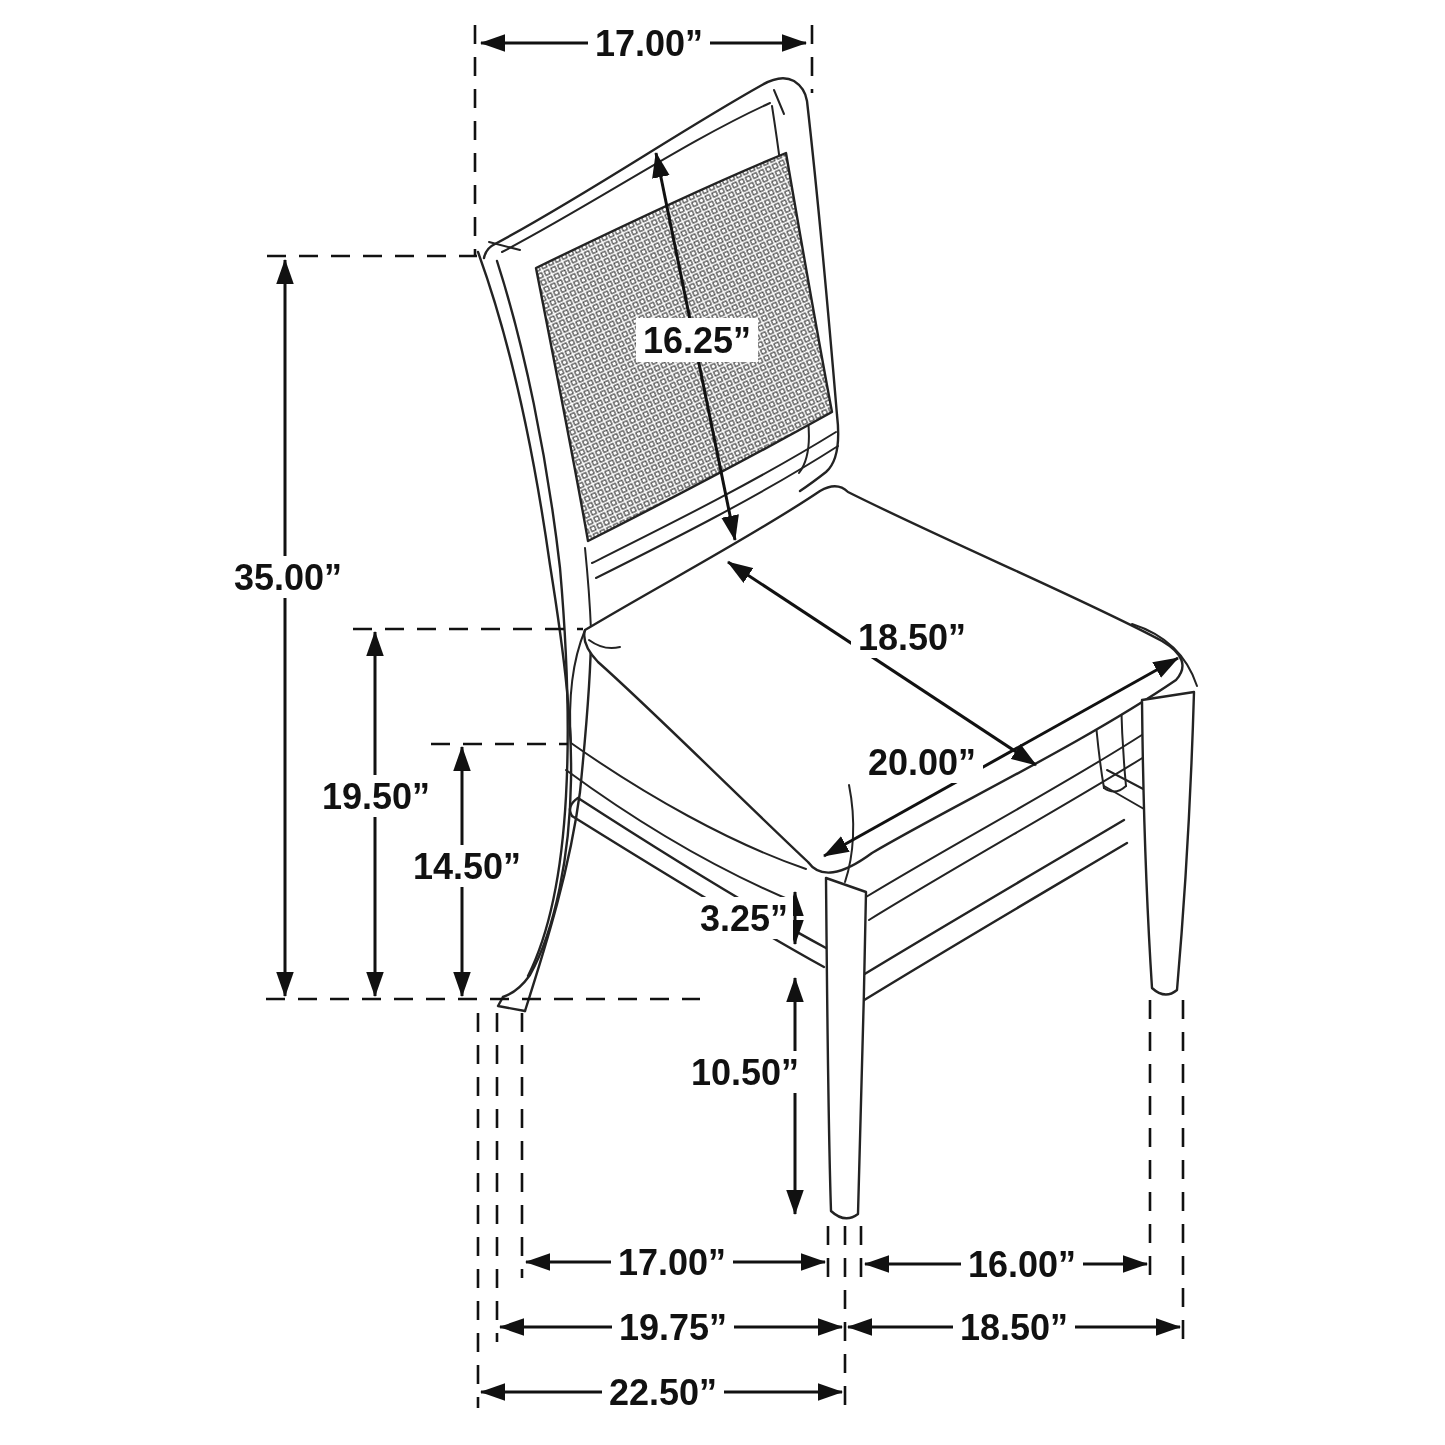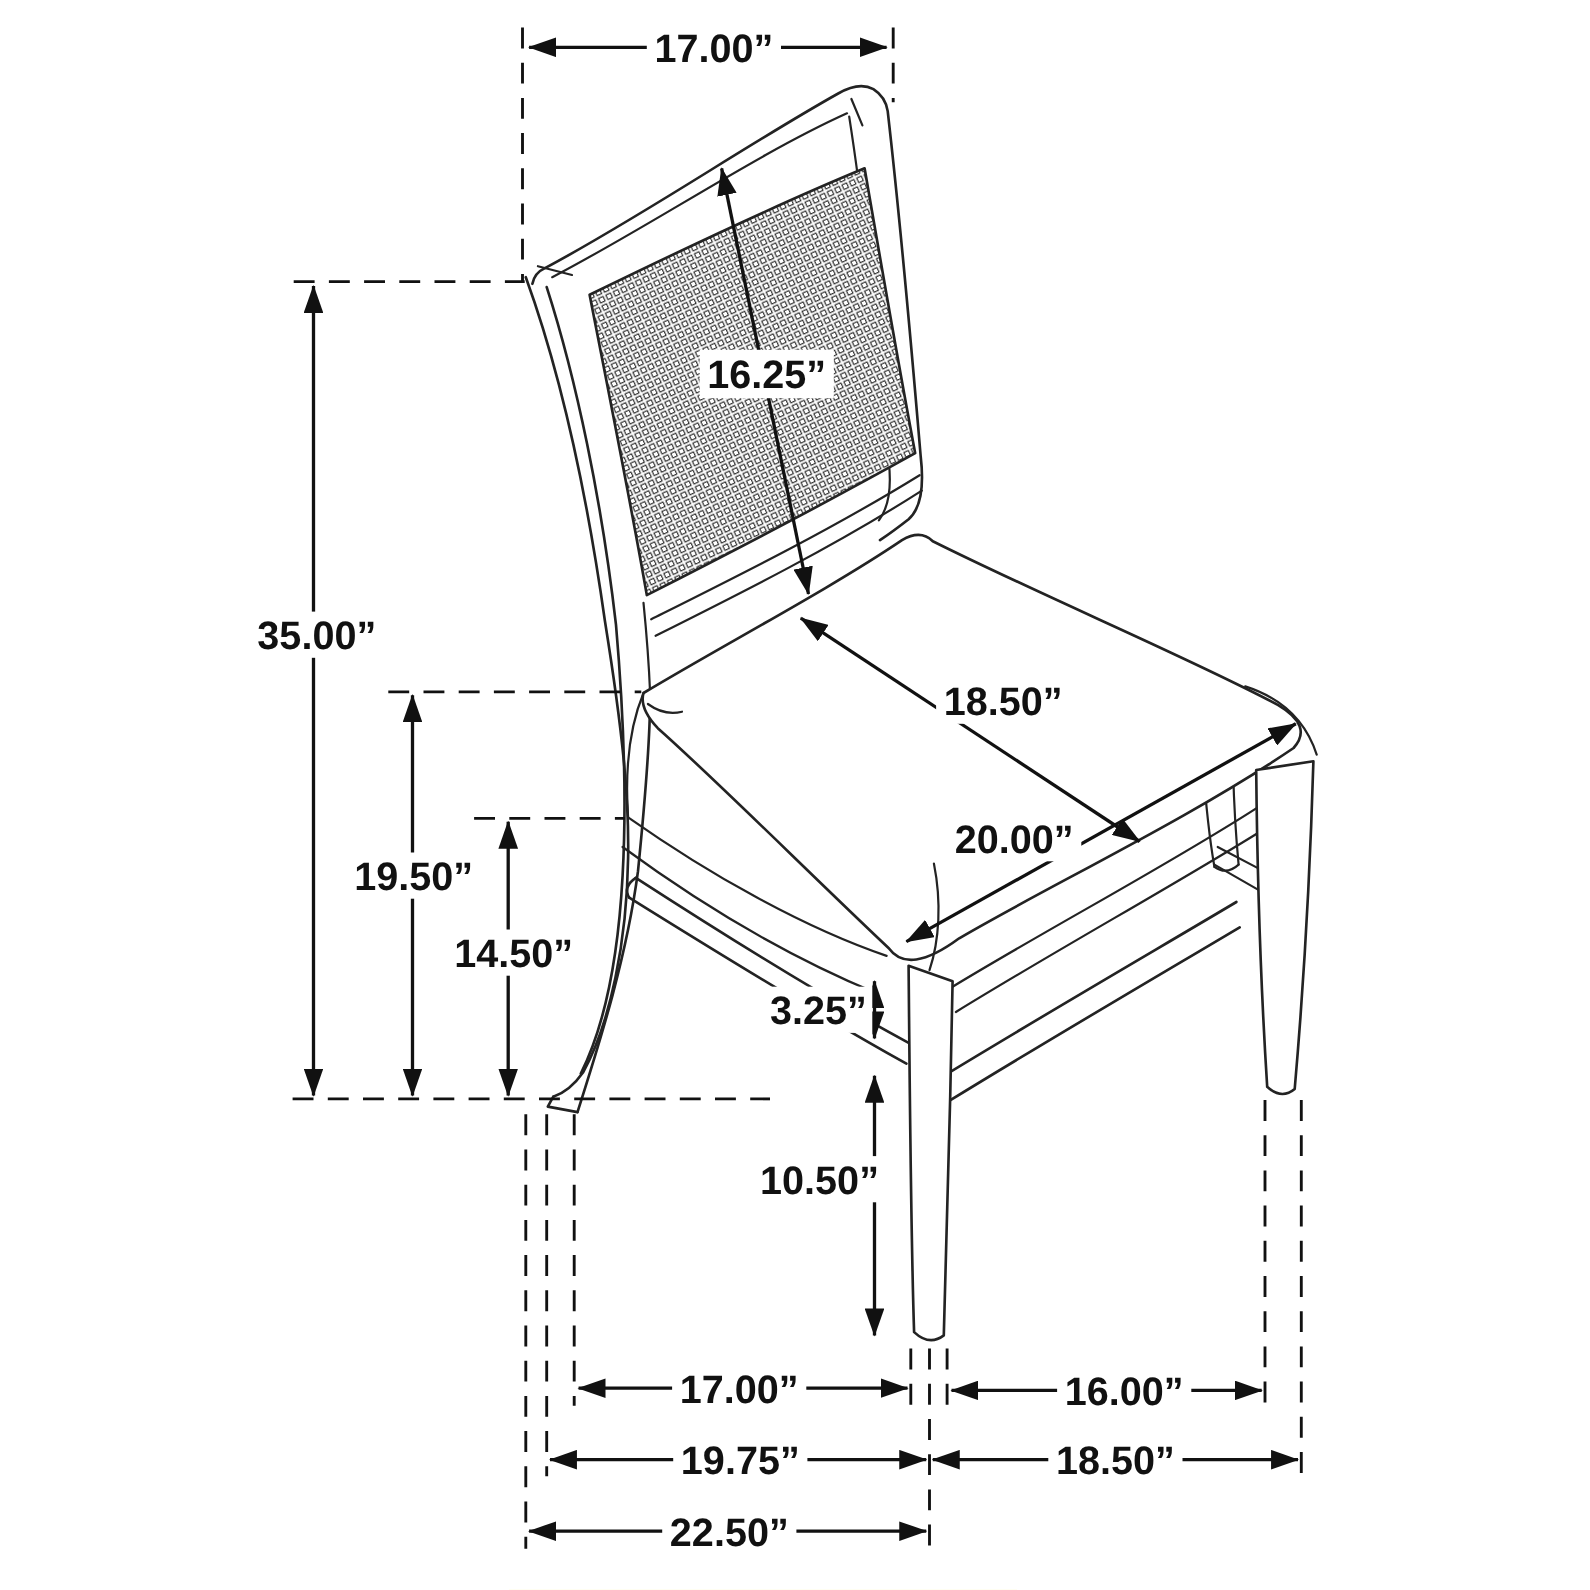--- a/index.html
+++ b/index.html
@@ -1,16 +1,16 @@
 <!DOCTYPE html>
 <html><head>
 <meta charset="utf-8">
 <style>
   html,body{margin:0;padding:0;background:#ffffff;}
-  .stage{position:relative;width:1445px;height:1445px;background:#fef9c3;overflow:hidden;
+  .stage{position:relative;width:1445px;height:1445px;background:#0f766e;overflow:hidden;
          font-family:"Liberation Sans", sans-serif;}
   svg{position:absolute;left:0;top:0;}
   .chair-line{fill:none;stroke:#232323;stroke-width:2.4;stroke-linecap:round;stroke-linejoin:round;}
   .chair-thin{fill:none;stroke:#232323;stroke-width:2;stroke-linecap:round;stroke-linejoin:round;}
   .white-fill{fill:#ffffff;stroke:#232323;stroke-width:2.4;stroke-linejoin:round;}
   .dim-line{fill:none;stroke:#111111;stroke-width:3;}
   .ext-line{fill:none;stroke:#111111;stroke-width:2.6;stroke-dasharray:19 13;}
   .dim-label{font-family:"Liberation Sans", sans-serif;font-weight:bold;font-size:36px;fill:#111111;
              text-anchor:middle;}
   .label-bg{fill:#ffffff;}

